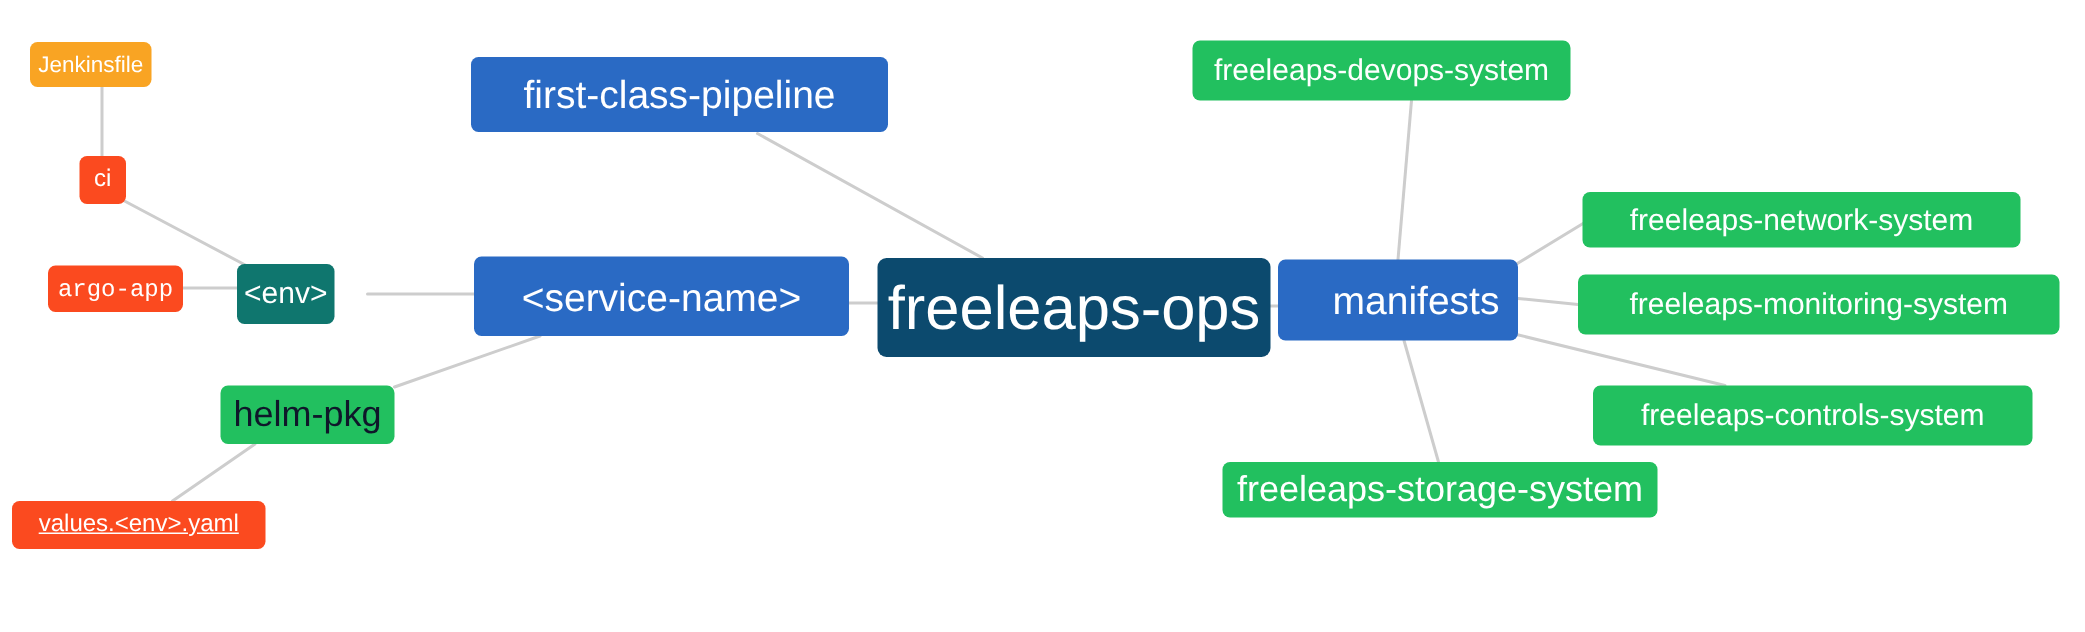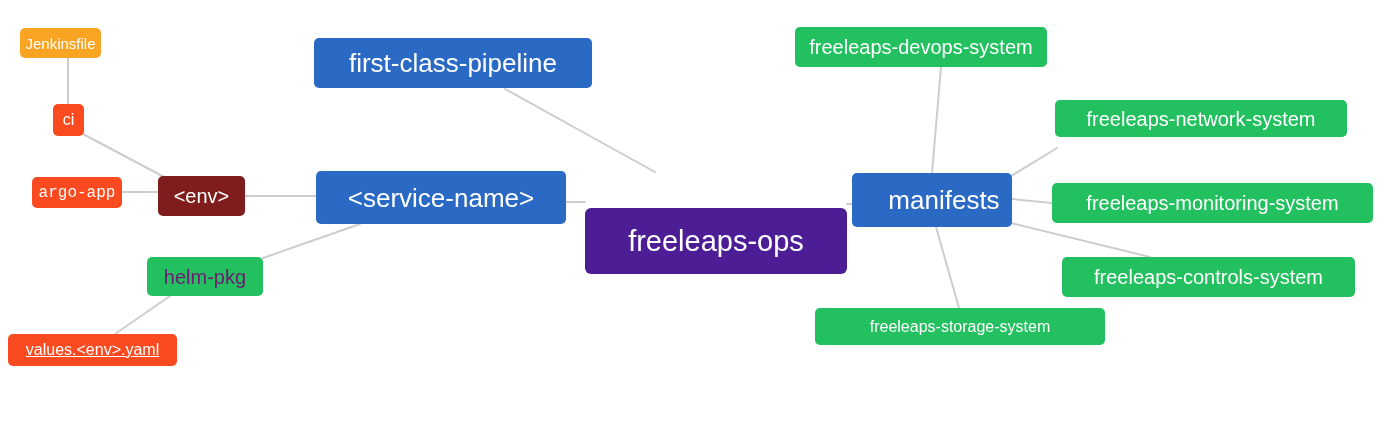--- a/index.html
+++ b/index.html
@@ -51,29 +51,29 @@
       <line x1="505" y1="89" x2="655" y2="172" stroke="#cdcdcd" stroke-width="2" stroke-linecap="round"></line>
       <line x1="566" y1="202" x2="585" y2="202" stroke="#cdcdcd" stroke-width="2" stroke-linecap="round"></line>
       <line x1="847" y1="204" x2="852" y2="204" stroke="#cdcdcd" stroke-width="2" stroke-linecap="round"></line>
       <line x1="932" y1="173" x2="941" y2="67" stroke="#cdcdcd" stroke-width="2" stroke-linecap="round"></line>
       <line x1="1011" y1="176" x2="1057" y2="148" stroke="#cdcdcd" stroke-width="2" stroke-linecap="round"></line>
       <line x1="1012" y1="199" x2="1052" y2="203" stroke="#cdcdcd" stroke-width="2" stroke-linecap="round"></line>
       <line x1="1011" y1="223" x2="1150" y2="257" stroke="#cdcdcd" stroke-width="2" stroke-linecap="round"></line>
       <line x1="936" y1="227" x2="959" y2="308" stroke="#cdcdcd" stroke-width="2" stroke-linecap="round"></line>
     </svg>
   <div id="node-layer">
-      <div class="node role-root" style="left: 585px; top: 172px; width: 262px; height: 66px; font-size: 29px; background: #4c1d95; color: rgb(255, 255, 255); margin-top: 36px;">freeleaps-ops</div>
+      <div class="node role-root" style="left: 585px; top: 172px; width: 262px; height: 66px; font-size: 41px; background: #0c4a6e; color: rgb(255, 255, 255);">freeleaps-ops</div>
       <div class="node role-blue" style="left: 314px; top: 38px; width: 278px; height: 50px; font-size: 26px; background: rgb(42, 106, 196); color: rgb(255, 255, 255);">first-class-pipeline</div>
       <div class="node role-blue" style="left: 316px; top: 171px; width: 250px; height: 53px; font-size: 26px; background: rgb(42, 106, 196); color: rgb(255, 255, 255);">&lt;service-name&gt;</div>
       <div class="node role-blue" style="left: 852px; top: 173px; width: 160px; height: 54px; font-size: 26px; background: rgb(42, 106, 196); color: rgb(255, 255, 255); padding-left: 24px;">manifests</div>
-      <div class="node role-green" style="left: 158px; top: 176px; width: 87px; height: 40px; font-size: 20px; background: #7f1d1d; color: rgb(255, 255, 255);">&lt;env&gt;</div>
-      <div class="node role-green" style="left: 147px; top: 257px; width: 116px; height: 39px; font-size: 20px; background: rgb(34, 192, 95); color: #701a75;">helm-pkg</div>
+      <div class="node role-green" style="left: 158px; top: 176px; width: 65px; height: 40px; font-size: 20px; background: #0f766e; color: rgb(255, 255, 255);">&lt;env&gt;</div>
+      <div class="node role-green" style="left: 147px; top: 257px; width: 116px; height: 39px; font-size: 24px; background: rgb(34, 192, 95); color: #0f172a;">helm-pkg</div>
       <div class="node role-red" style="left: 53px; top: 104px; width: 31px; height: 32px; font-size: 16px; background: rgb(251, 74, 31); color: rgb(255, 255, 255);">ci</div>
       <div class="node role-red" style="left: 32px; top: 177px; width: 90px; height: 31px; font-size: 16px; background: rgb(251, 74, 31); color: rgb(255, 255, 255); font-family: Liberation Mono, monospace;">argo-app</div>
       <div class="node role-amber" style="left: 20px; top: 28px; width: 81px; height: 30px; font-size: 15px; background: rgb(249, 164, 35); color: rgb(255, 255, 255);">Jenkinsfile</div>
       <div class="node role-red" style="left: 8px; top: 334px; width: 169px; height: 32px; font-size: 16px; background: rgb(251, 74, 31); color: rgb(255, 255, 255); text-decoration: underline;">values.&lt;env&gt;.yaml</div>
       <div class="node role-green" style="left: 795px; top: 27px; width: 252px; height: 40px; font-size: 20px; background: rgb(34, 192, 95); color: rgb(255, 255, 255);">freeleaps-devops-system</div>
-      <div class="node role-green" style="left: 1055px; top: 100px; width: 292px; height: 37px; font-size: 20px; background: rgb(34, 192, 95); color: rgb(255, 255, 255);">freeleaps-network-system</div>
+      <div class="node role-green" style="left: 1055px; top: 128px; width: 292px; height: 37px; font-size: 20px; background: rgb(34, 192, 95); color: rgb(255, 255, 255);">freeleaps-network-system</div>
       <div class="node role-green" style="left: 1052px; top: 183px; width: 321px; height: 40px; font-size: 20px; background: rgb(34, 192, 95); color: rgb(255, 255, 255);">freeleaps-monitoring-system</div>
       <div class="node role-green" style="left: 1062px; top: 257px; width: 293px; height: 40px; font-size: 20px; background: rgb(34, 192, 95); color: rgb(255, 255, 255);">freeleaps-controls-system</div>
-      <div class="node role-green" style="left: 815px; top: 308px; width: 290px; height: 37px; font-size: 16px; background: rgb(34, 192, 95); color: rgb(255, 255, 255);">freeleaps-storage-system</div>
+      <div class="node role-green" style="left: 815px; top: 308px; width: 290px; height: 37px; font-size: 24px; background: rgb(34, 192, 95); color: rgb(255, 255, 255);">freeleaps-storage-system</div>
     </div>
 </div>
 
 </body></html>

